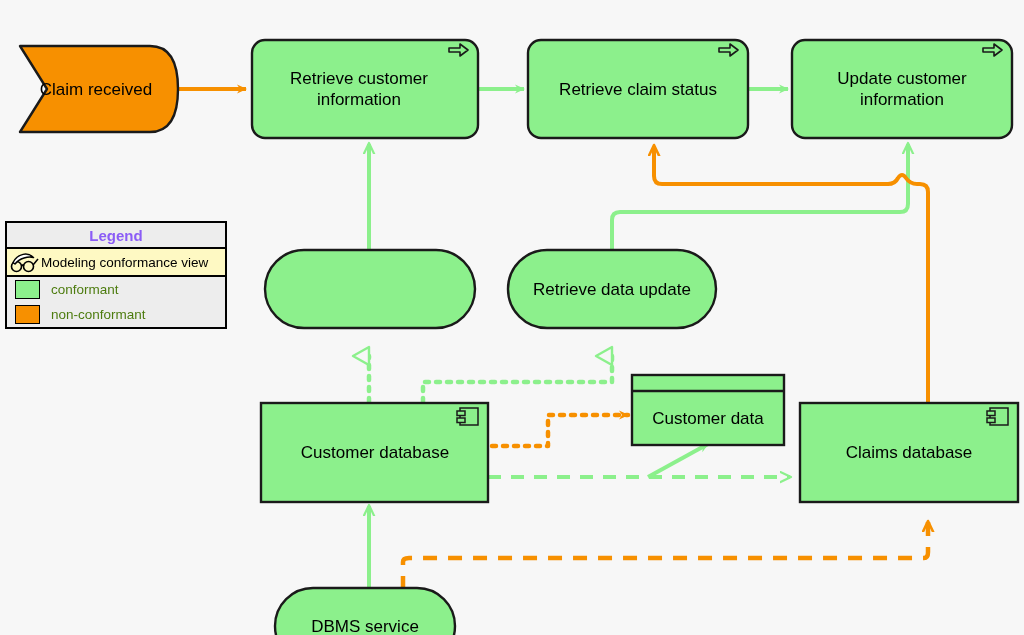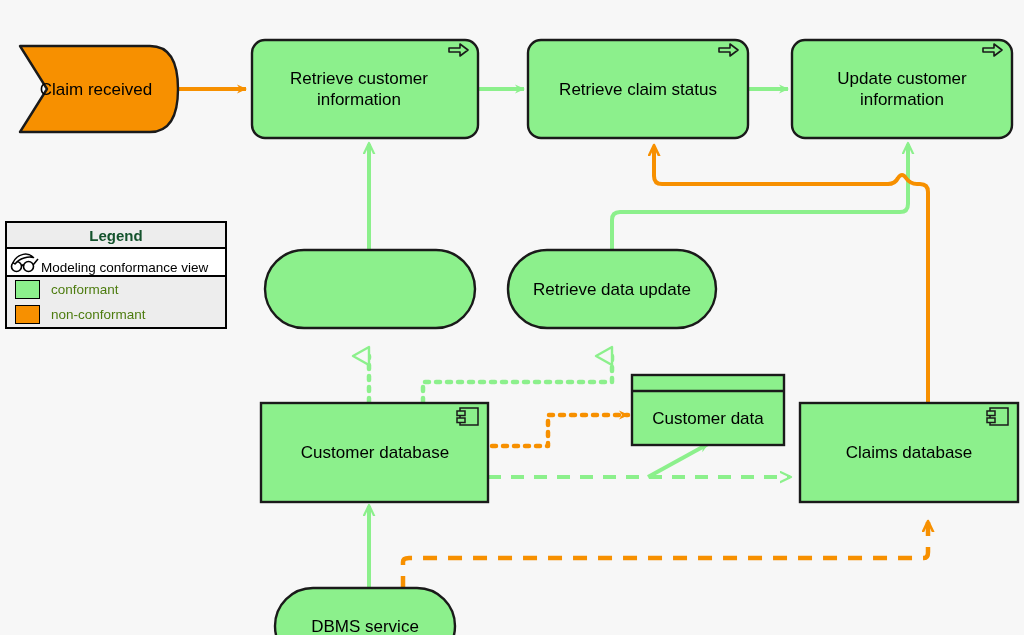--- a/index.html
+++ b/index.html
@@ -27,28 +27,28 @@
 
   
   #legend{
     position:absolute;left:5px;top:187px;width:222px;
     z-index:6;
     border:2px solid #000;
     background:#ededed;
     box-sizing:border-box;
   }
   #legend .lg-title{
-    text-align:center;font-weight:bold;font-size:15px;color:#14532d;
+    text-align:center;font-weight:bold;font-size:15px;color:#8b5cf6;
     padding:4px 0 3px 0;
     background:#ededed;
     border-bottom:2px solid #000;
   }
   #legend .lg-view{
-    display:flex;align-items:flex-end;
-    background:#ffffff;
+    display:flex;align-items:center;
+    background:#fef9c3;
     border-bottom:2px solid #000;
     height:26px;
     overflow:hidden;
   }
   #legend .lg-view .lg-ico{width:34px;height:26px;flex:0 0 34px;display:flex;align-items:center;justify-content:center;}
   #legend .lg-view .lg-txt{font-size:13.5px;color:#000;white-space:nowrap;}
   #legend .lg-row{display:flex;align-items:center;height:25px;padding-left:8px;background:#ededed;}
   #legend .lg-sw{width:23px;height:17px;border:1px solid #000;flex:0 0 23px;}
   #legend .lg-row .lg-txt{font-size:13.5px;color:#4d7c0f;margin-left:11px;}
 </style>

